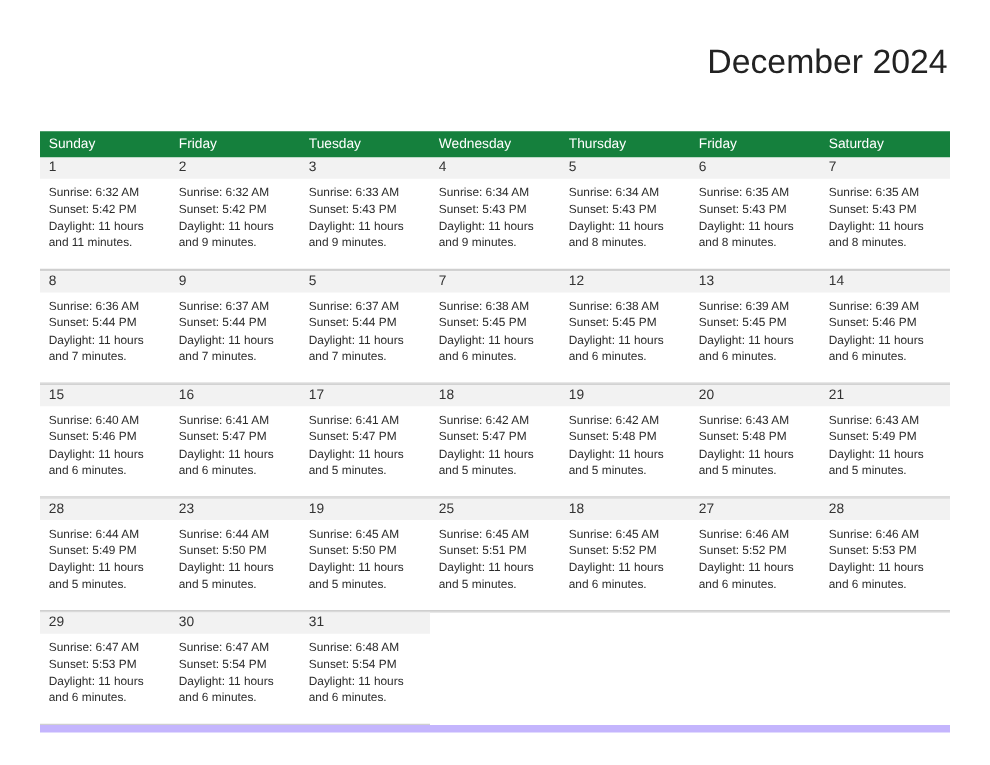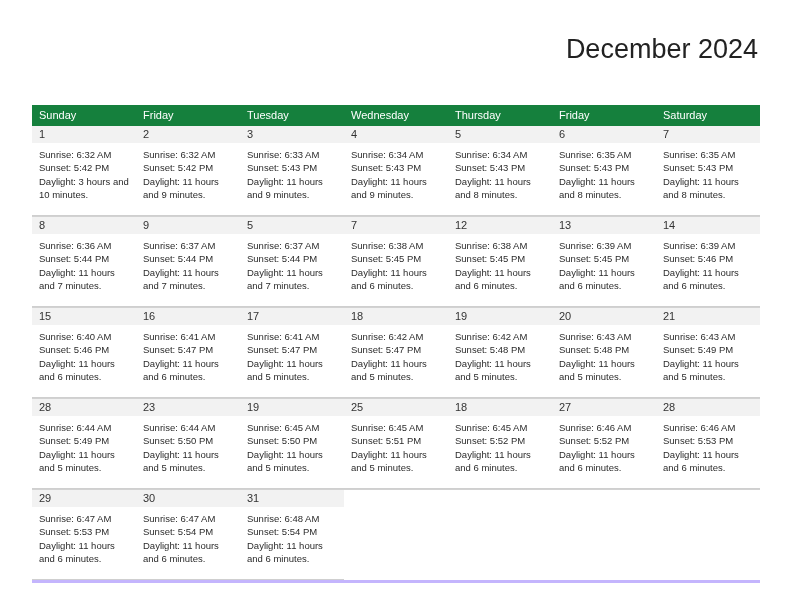--- a/index.html
+++ b/index.html
@@ -139,21 +139,21 @@
   .daydetails div {
     white-space: nowrap;
   }
   .daydetails .daylight-line {
     white-space: normal;
   }
   tr.weekrow td {
     border-bottom: 1px solid #d2d2d2;
   }
   tr.weekrow.last td {
-    border-bottom: 3px solid #c4b5fd;
+    border-bottom: 6px solid #c4b5fd;
   }
 </style>
 </head>
 <body>
 
 <div class="page">
 
   <div class="header">
 
 
@@ -176,21 +176,21 @@
       </tr>
     </thead>
     <tbody id="calendar-body">
         <tr class="weekrow">
           <td>
             <div class="daycell filled">
               <div class="daynum-band">1</div>
               <div class="daydetails">
                 <div>Sunrise: 6:32 AM</div>
                 <div>Sunset: 5:42 PM</div>
-                <div class="daylight-line">Daylight: 3 hours and 10 minutes.</div>
+                <div class="daylight-line">Daylight: 11 hours and 11 minutes.</div>
               </div>
             </div>
           </td>
           <td>
             <div class="daycell filled">
               <div class="daynum-band">2</div>
               <div class="daydetails">
                 <div>Sunrise: 6:32 AM</div>
                 <div>Sunset: 5:42 PM</div>
                 <div class="daylight-line">Daylight: 11 hours and 9 minutes.</div>

